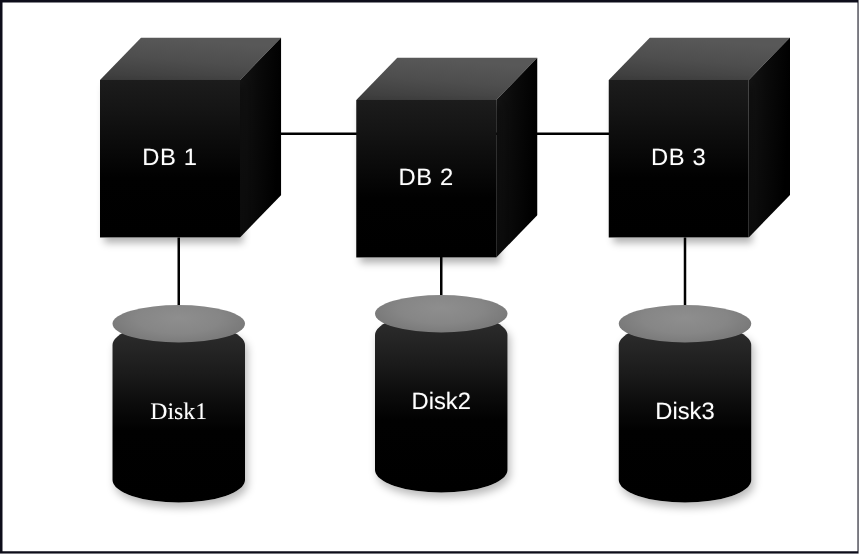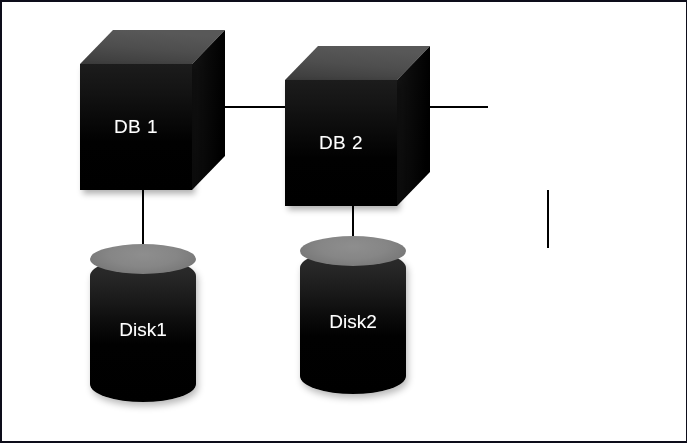--- a/index.html
+++ b/index.html
@@ -173,27 +173,42 @@
     <div class="cube-top">
       <svg width="145" height="160" viewBox="0 0 145 160">
         <polygon points="0,34 33,0 145,0 112,34" fill="url(#topg1)"></polygon>
         <polygon points="112,34 145,0 145,126 112,160" fill="url(#sideg1)"></polygon>
       </svg>
     </div>
     <div class="cube-front"></div>
     <div class="cube-label">DB 2</div>
   </div>
 
-
-  <div class="cylinder" style="left:88px; top:242px;">
+  <div class="cube" style="left:485px; top:28px;">
+    <div class="cube-top">
+      <svg width="145" height="160" viewBox="0 0 145 160">
+        <polygon points="0,34 33,0 145,0 112,34" fill="url(#topg1)"></polygon>
+        <polygon points="112,34 145,0 145,126 112,160" fill="url(#sideg1)"></polygon>
+      </svg>
+    </div>
+    <div class="cube-front"></div>
+    <div class="cube-label">DB 3</div>
+  </div>
+
+  <div class="cylinder" style="left:88px; top:242px;font-family:Liberation Serif, serif;">
     <div class="cyl-body"></div>
     <div class="cyl-top"></div>
     <div class="cyl-label">Disk1</div>
   </div>
 
   <div class="cylinder" style="left:298px; top:234px;">
     <div class="cyl-body"></div>
     <div class="cyl-top"></div>
     <div class="cyl-label">Disk2</div>
   </div>
 
+  <div class="cylinder" style="left:493px; top:242px;">
+    <div class="cyl-body"></div>
+    <div class="cyl-top"></div>
+    <div class="cyl-label">Disk3</div>
+  </div>
 
 </div>
 
 </body></html>

